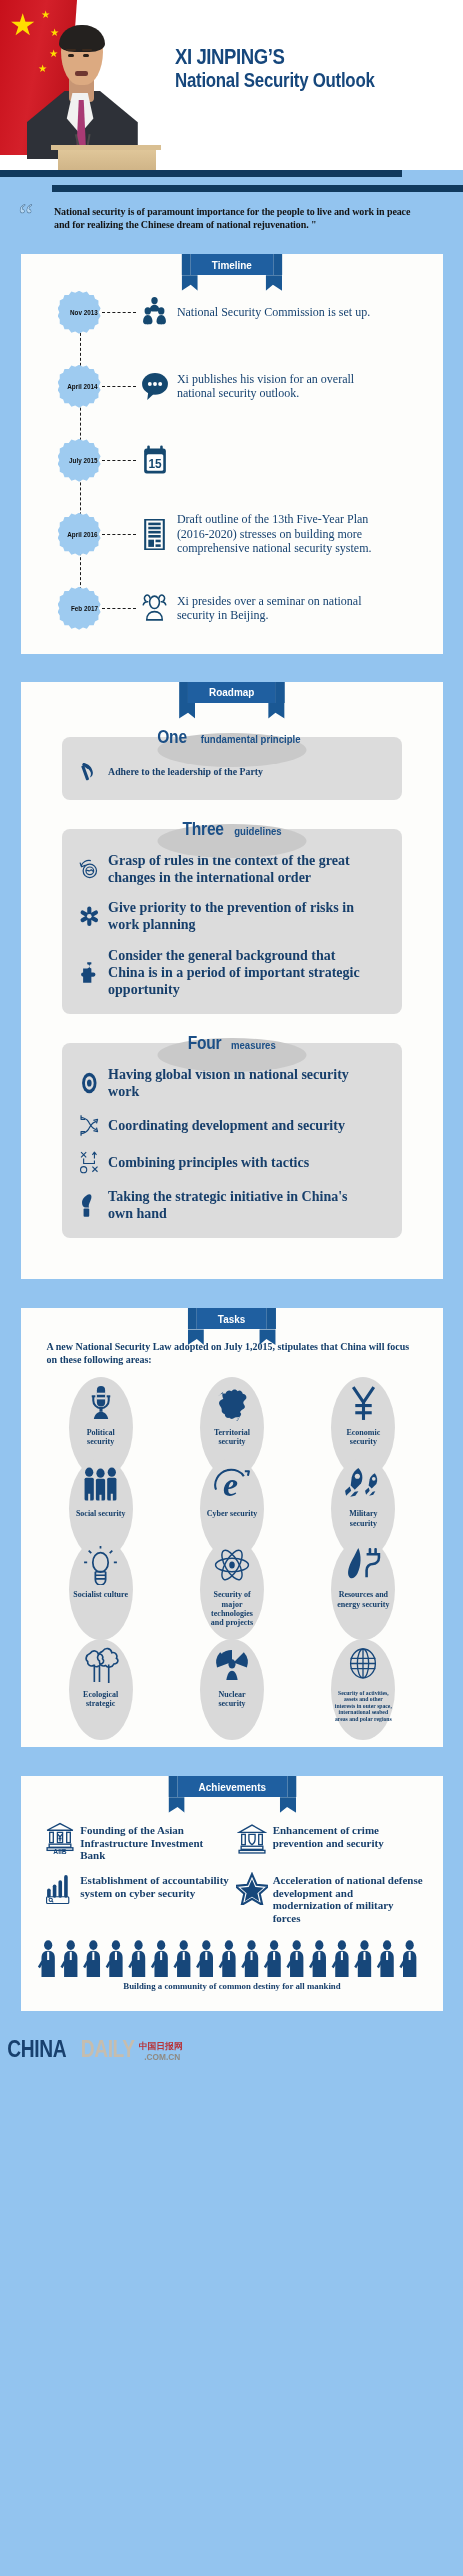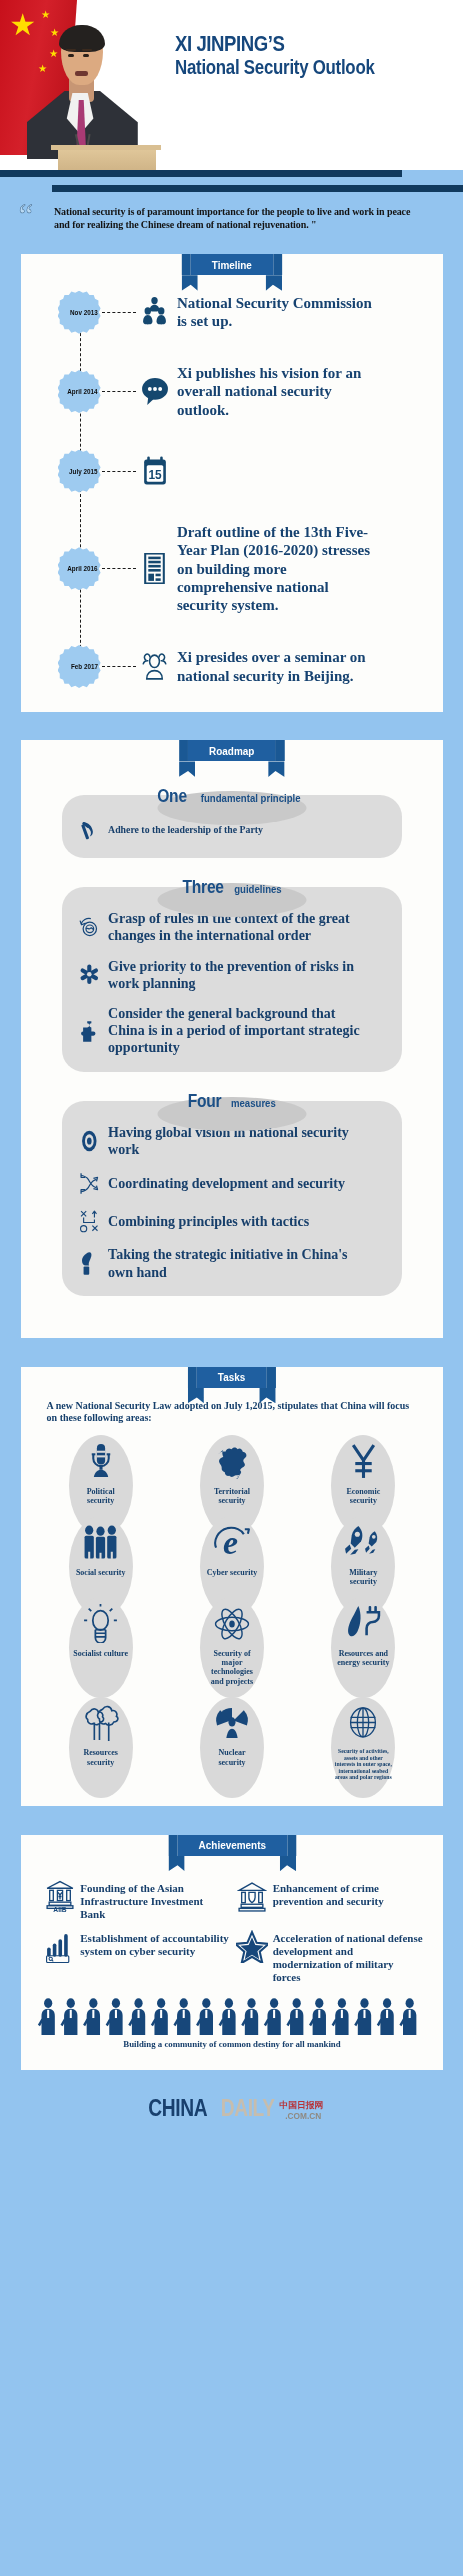--- a/index.html
+++ b/index.html
@@ -70,21 +70,21 @@
     background: linear-gradient(180deg,#e0c79a,#cdb184);
   }
   .podium:before {
     content:''; position:absolute; left:-6.2px; top:-4.1px; width:110px; height:5.2px;
     background:#d9bf92;
   }
   .mic1,.mic2 { position:absolute; width:1.5px; height:18.5px; background:#4a4a4a; top:130px; }
   .mic1 { left: 55px; transform: rotate(-14deg);}
   .mic2 { left: 65px; transform: rotate(10deg);}
 
-  .title-block { position: absolute; left: 175px; top: 33px; }
+  .title-block { position: absolute; left: 175px; top: 46px; }
   .title-1 {
     font-family: "Liberation Sans", sans-serif;
     font-weight: 700; font-size: 21.6px; color: #16477c;
     letter-spacing: -0.5px; transform: scaleX(0.86); transform-origin: left center;
     line-height: 1.02;
   }
   .title-2 {
     font-family: "Liberation Sans", sans-serif;
     font-weight: 700; font-size: 19.6px; color: #16477c;
     letter-spacing: -0.3px; transform: scaleX(0.86); transform-origin: left center;
@@ -170,42 +170,42 @@
   }
   .tl-dash {
     flex: 0 0 34px; height: 0; border-top: 1px dashed #1b1b1b; margin: 0 2.1px 0 1px;
   }
   .tl-icon {
     flex: 0 0 34px; height: 36px; display:flex; align-items:center; justify-content:center;
     color: #154c7c;
   }
   .tl-text {
     font-family: "Liberation Serif", serif;
-    font-weight: 700; font-size: 15px; color: #164270;
+    font-weight: 400; font-size: 12px; color: #164270;
     line-height: 1.22; padding-left: 5.2px; padding-right: 67px;
   }
 
   
   .rm-group { margin: 0 0 17.5px 0; position: relative; }
   .rm-head-wrap { text-align: center; position: relative; z-index: 3; }
   .rm-ellipse {
     position: absolute; left: 50%; transform: translateX(-50%);
     width: 149px; height: 34px; background: #c9c9c9; border-radius: 50%;
     top: 7.2px; z-index: 1;
   }
   .rm-head {
     position: relative; z-index: 4; display:inline-block;
     font-family: "Liberation Sans", sans-serif;
     font-weight: 700; color: #1b4f86;
     padding-top: 1px;
   }
   .rm-head .num { font-size: 19px; transform: scaleX(0.82); display:inline-block; letter-spacing:-0.3px;}
   .rm-head .lbl { font-size: 11.3px; transform: scaleX(0.85); display:inline-block; margin-left:2.1px;}
   .rm-body {
-    background: #dcdcdc; border-radius: 22px; margin: -11.3px 41px 0 41px;
+    background: #dcdcdc; border-radius: 8px; margin: -11.3px 41px 0 41px;
     padding: 23px 13.4px 13.4px 13.4px; position: relative; z-index: 2;
   }
   .rm-item { display:flex; align-items:center; margin-bottom: 13.4px; }
   .rm-item:last-child { margin-bottom: 2.1px; }
   .rm-ico { flex:0 0 29px; height: 24px; display:flex; align-items:center; justify-content:center; color:#16477c; }
   .rm-txt {
     font-family: "Liberation Serif", serif;
     font-weight: 700; font-size: 14px; color: #173f6b; line-height: 1.22;
     padding-left: 4.1px; padding-right: 20.6px;
   }
@@ -241,21 +241,21 @@
     font-family:"Liberation Serif", serif; font-weight:700; font-size:11px;
     color:#173f6b; line-height:1.17; padding-top: 2.1px; padding-left: 2.1px;
   }
   .people-row { display:flex; justify-content:center; gap: 1px; padding: 9.3px 0 2.1px 0; }
   .tagline {
     text-align:center; font-family:"Liberation Serif", serif; font-weight:700;
     font-size: 8.8px; color:#173f6b; padding: 1px 0 20.6px 0;
   }
 
   
-  .footer { padding: 24px 0 23px 0; text-align:center; }
+  .footer { padding: 24px 0 23px 0; }
   .logo { display:inline-block; position:relative; }
   .logo .china {
     font-family:"Liberation Sans", sans-serif; font-weight:700; font-size: 24px;
     color:#18406e; transform: scaleX(0.8); display:inline-block; letter-spacing:-0.5px;
   }
   .logo .daily {
     font-family:"Liberation Sans", sans-serif; font-weight:700; font-size: 24px;
     color:#c6bdae; transform: scaleX(0.8); display:inline-block; letter-spacing:-0.5px;
   }
   .logo .cn {
@@ -703,21 +703,21 @@
 
       <div class="tcell">
           <div class="oval"></div>
         <div class="tico">
           <svg width="37" height="38" viewBox="0 0 72 74" fill="none" stroke="#17477a" stroke-width="3.2">
             <path d="M16 14c5-7 14-5 16 2 6-2 10 4 8 9 4 3 2 10-4 10-2 6-10 7-14 3-6 3-12-2-11-8-5-3-4-12 5-16z"></path>
             <path d="M40 10c6-8 16-6 18 3 7-2 12 5 9 11 5 3 3 11-5 11-3 7-12 8-16 3-7 3-13-2-12-9-6-3-5-14 6-19z"></path>
             <path d="M24 36v34M34 38v32M52 36v36"></path>
           </svg>
         </div>
-        <div class="tlabel">Resources security</div>
+        <div class="tlabel">Ecological strategic</div>
       </div>
 
       <div class="tcell">
           <div class="oval"></div>
         <div class="tico">
           <svg width="36" height="36" viewBox="0 0 70 70" fill="#17477a">
             <path d="M35 30 L14 8 A30 30 0 0135 0 Z" transform="translate(0,6)"></path>
             <path d="M10 10 L30 30 L4 40 A30 30 0 0110 10 Z" transform="translate(2,0)"></path>
             <path d="M60 10 L40 30 L66 40 A30 30 0 0060 10 Z" transform="translate(-2,0)"></path>
             <ellipse cx="35" cy="33" rx="7" ry="9"></ellipse>

